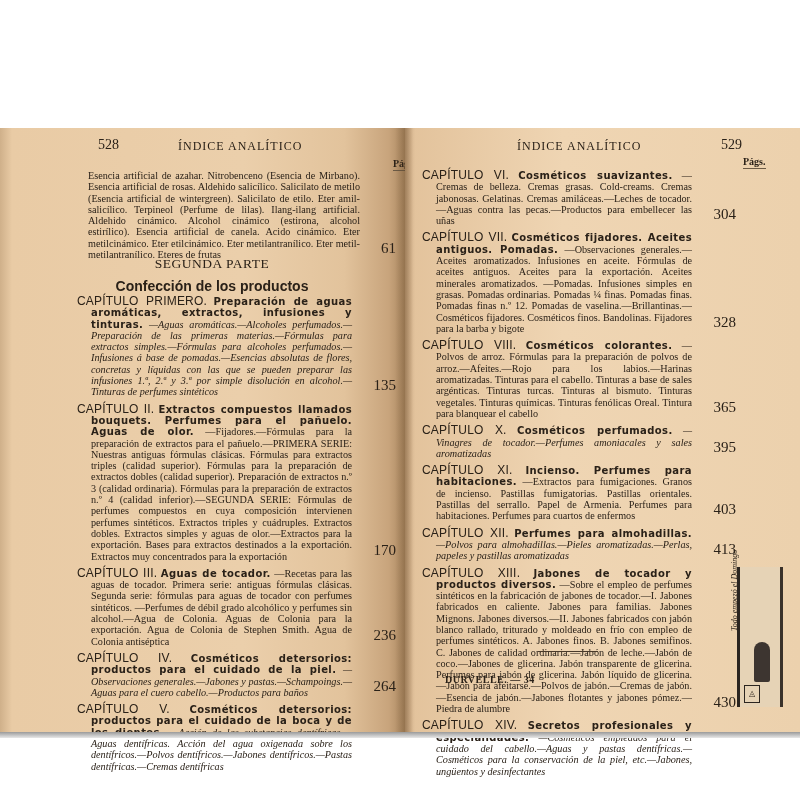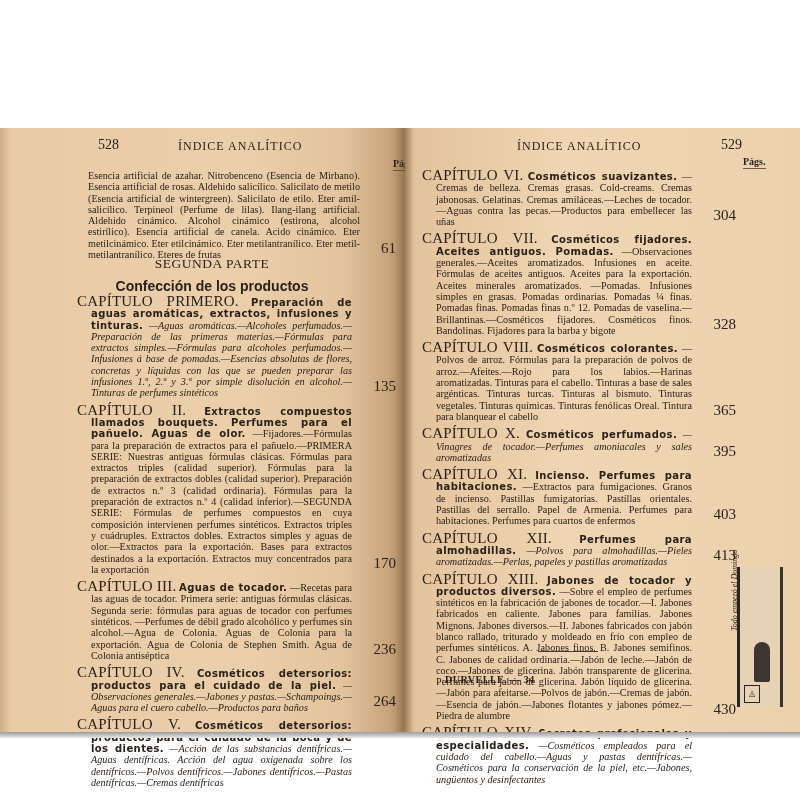--- a/index.html
+++ b/index.html
@@ -13,21 +13,21 @@
     background: linear-gradient(to right, #b89670 0px, #e3c39c 8px, #efd5b3 40%, #ecd1ad 100%); }
   .gutter-shadow { position:absolute; left:395px; top:0; width:20px; height:604px;
     background: linear-gradient(to right, rgba(90,60,30,0.0), rgba(90,60,30,0.25), rgba(90,60,30,0.0)); }
   .folio { position:absolute; font-size:14px; }
   .head-title { position:absolute; font-variant:small-caps; letter-spacing:1px; font-size:12px; }
   .pags { position:absolute; font-size:10px; font-weight:bold; border-bottom:1px solid #6b5a45; padding-bottom:1px;margin-left:48px; }
 
   .block { position:absolute; font-size:10.2px; line-height:11.3px; text-align:justify; }
   .entry { position:relative; margin-bottom:6px; padding-right:48px; }
   .entry .num { position:absolute; right:4px; bottom:6px; font-size:15px; }
-  .cap { font-family:Liberation Serif, serif; font-size:15px; letter-spacing:0.2px; }
+  .cap { font-family:Liberation Sans, sans-serif; font-size:12px; letter-spacing:0.2px; }
   .title { font-family:"DejaVu Sans", sans-serif; font-weight:bold; font-size:10px; letter-spacing:0.4px; }
   .desc { font-family:Liberation Serif, serif; }
   .indent { padding-left:14px; text-indent:-14px; }
   .leader { letter-spacing:3px; }
 
   .section-head { position:absolute; text-align:center; width:300px; }
   .segunda { font-size:13.5px; letter-spacing:0.5px; }
   .confeccion { font-family:"Liberation Sans", sans-serif; font-weight:bold; font-size:14px; margin-top:6px; }
 
   .rule { position:absolute; height:1px; background:#4a3a2a; }

